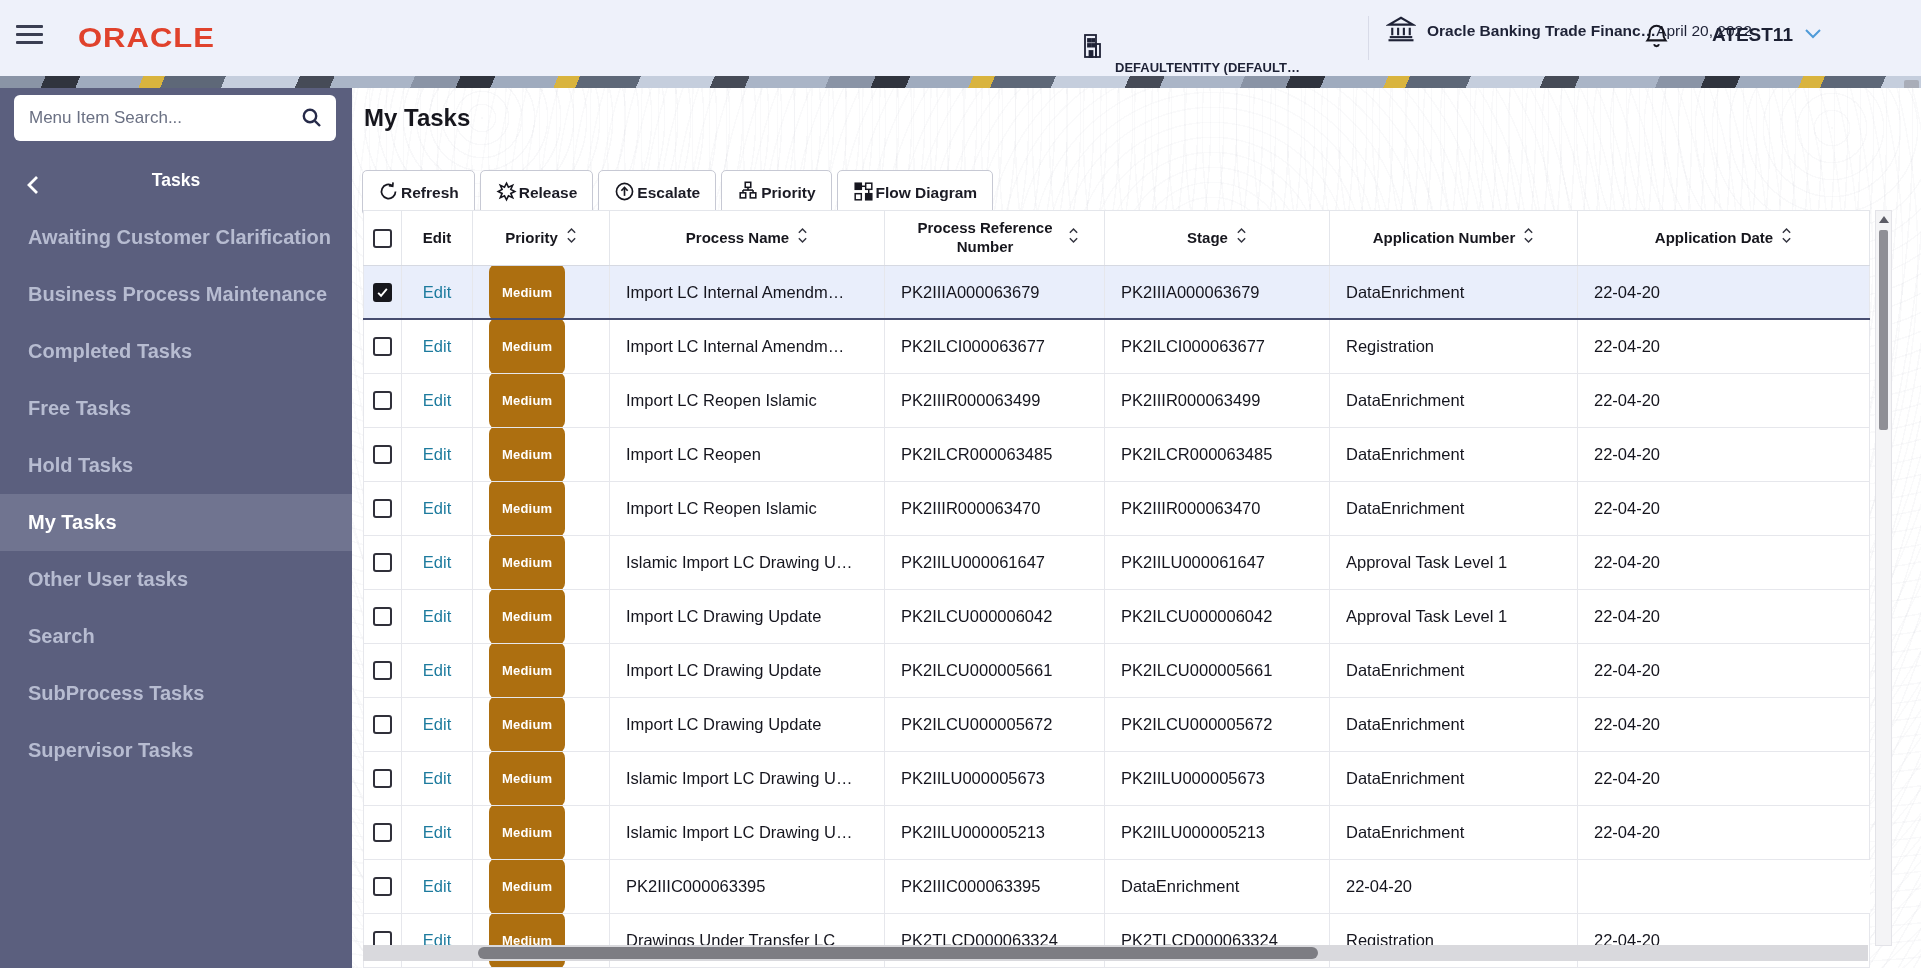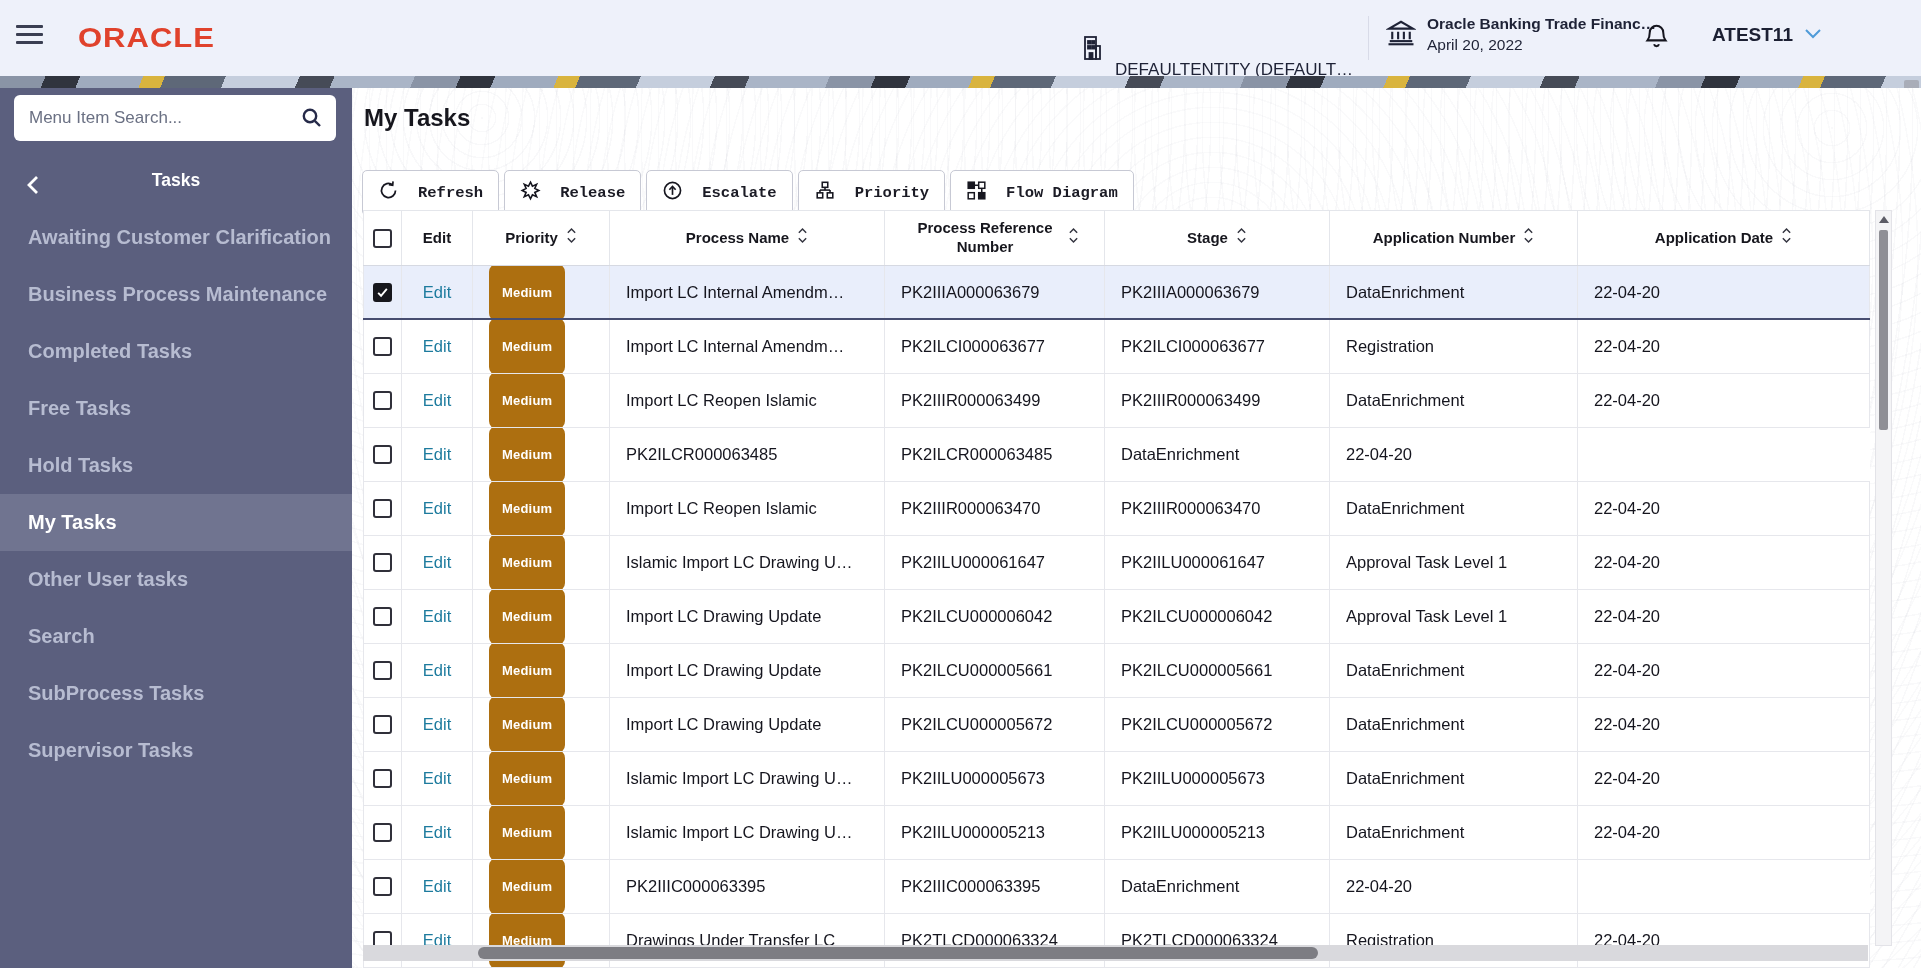--- a/index.html
+++ b/index.html
@@ -6,24 +6,24 @@
   html,body { width:1921px; height:968px; overflow:hidden; }
   body { font-family:"Liberation Sans", sans-serif; background:#fff; position:relative; color:#17171f; }
 
   
   .topbar { position:absolute; left:0; top:0; width:1921px; height:76px; background:#eef1fa; }
   .hamburger { position:absolute; left:16px; top:25px; width:28px; height:26px; cursor:pointer; }
   .hamburger span { display:block; width:27px; height:3px; background:#3a3e52; margin-bottom:5px; border-radius:1px; }
   .brand { position:absolute; left:78px; top:21px; font-size:31px; font-weight:bold; letter-spacing:1px; color:#e0422c; transform:scaleY(.92); transform-origin:left top; }
   .top-item { position:absolute; display:flex; align-items:center; gap:11px; color:#1e2236; }
   .entity { left:1080px; top:20px; }
-  .entity-label { font-size:17px; font-weight:400;margin-top:40px; }
+  .entity-label { font-size:13px; font-weight:700;margin-top:40px; }
   .top-divider { position:absolute; left:1368px; top:16px; width:1px; height:44px; background:#d8dbe8; }
   .bank { left:1386px; top:14px; }
-  .bank-text { display:flex; flex-direction:column; line-height:1.35; }
+  .bank-text { display:flex; flex-direction:row; line-height:1.35; }
   .bank-name { font-size:15.5px; font-weight:600; }
   .bank-date { font-size:15.5px; }
   .bell { position:absolute; left:1643px; top:22px; cursor:pointer; }
   .user { left:1712px; top:24px; cursor:pointer; }
   .user-name { font-size:19px; font-weight:600; color:#1c2033; }
 
   
   .strip { position:absolute; left:0; top:76px; width:1921px; height:12px;
     background:
       repeating-linear-gradient(113deg,
@@ -47,21 +47,21 @@
   
   .content { position:absolute; left:352px; top:88px; width:1569px; height:880px; background-color:#fff;
     background-image:
       repeating-radial-gradient(circle at 130px 30px,  rgba(90,94,125,.04) 0 1.5px, transparent 1.5px 13px),
       repeating-radial-gradient(circle at 860px 170px, rgba(90,94,125,.03) 0 1.5px, transparent 1.5px 15px),
       repeating-radial-gradient(circle at 1480px 40px, rgba(90,94,125,.035) 0 1.5px, transparent 1.5px 17px);
   }
   .page-title { position:absolute; left:12px; top:16px; font-size:24px; font-weight:bold; color:#16161d; }
 
   .toolbar { position:absolute; left:10px; top:82px; display:flex; gap:5px; }
-  .tbtn { height:46px; padding:0 15px; border:1px solid #c7c9d4; border-radius:5px; background:#fff; display:flex; align-items:center; gap:19px; font-size:15.5px; font-weight:600; color:#1b1b25; cursor:pointer; white-space:nowrap;font-family:Liberation Mono, monospace; }
+  .tbtn { height:46px; padding:0 15px; border:1px solid #c7c9d4; border-radius:5px; background:#fff; display:flex; align-items:center; gap:2px; font-size:15.5px; font-weight:600; color:#1b1b25; cursor:pointer; white-space:nowrap; }
 
   
   .table { position:absolute; left:11px; top:122px; width:1507px; }
   .thead, .tr { display:grid; grid-template-columns:39px 71px 137px 275px 220px 225px 248px 292px; background:#fff; }
   .thead { height:56px; border-top:1px solid #e4e6eb; border-bottom:1px solid #d6d9e2; }
   .th { display:flex; align-items:center; justify-content:center; gap:8px; font-weight:bold; font-size:15px; color:#16161d; border-right:1px solid #e4e6eb; text-align:center; line-height:1.25; cursor:pointer; }
   .th:first-child { border-left:1px solid #e4e6eb; cursor:default; }
   .th .wrap { max-width:150px; }
   .tr { height:54px; border-bottom:1px solid #e6e7ec; }
   .tr.selected { background:#e9eefb; border-bottom:2px solid #474d70; }
@@ -363,20 +363,21 @@
       <span class="cb">
         
       </span>
     </div>
     <div class="td center">
             <a class="edit-link">Edit</a>
           </div>
     <div class="td">
             <span class="badge">Medium</span>
           </div>
+    <div class="td">Import LC Reopen</div>
     <div class="td">PK2ILCR000063485</div>
     <div class="td">PK2ILCR000063485</div>
     <div class="td">DataEnrichment</div>
     <div class="td">22-04-20</div>
   </div>
         <div class="tr">
     <div class="td center">
       <span class="cb">
         
       </span>

